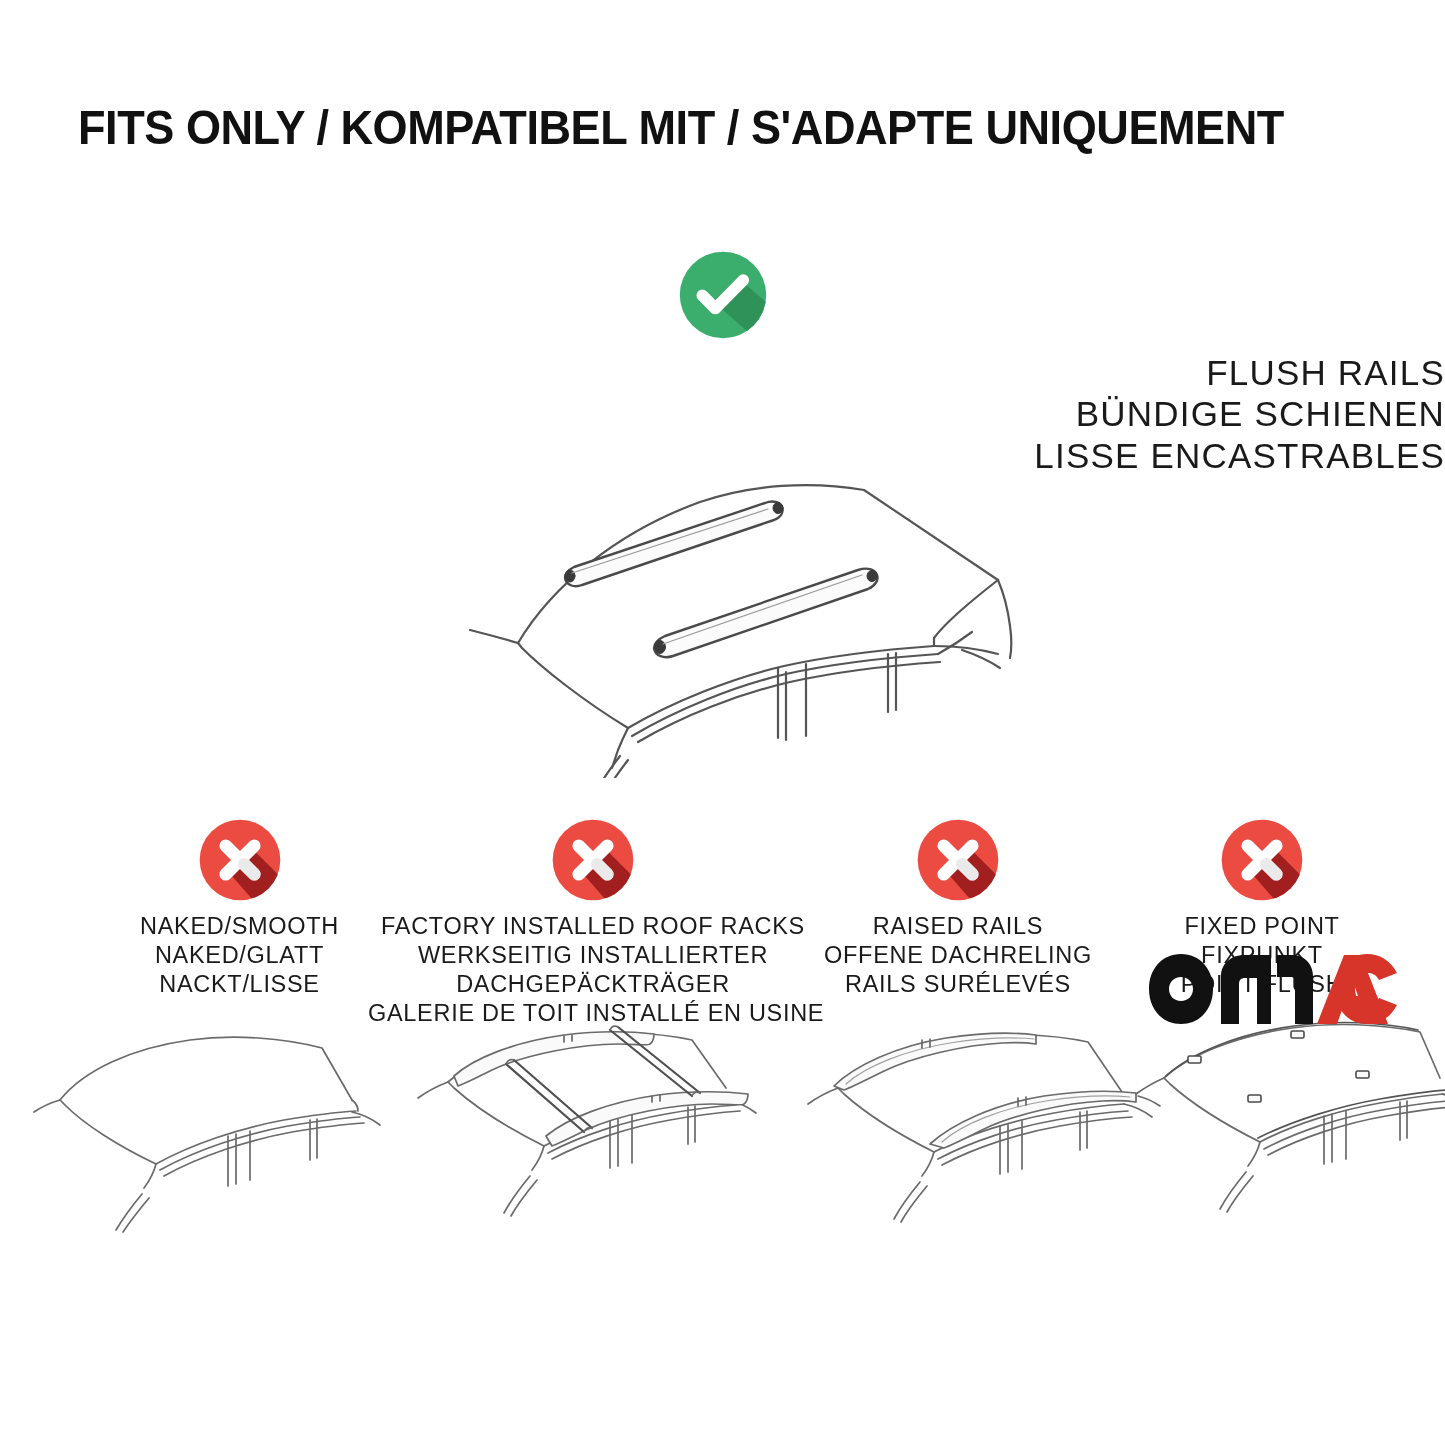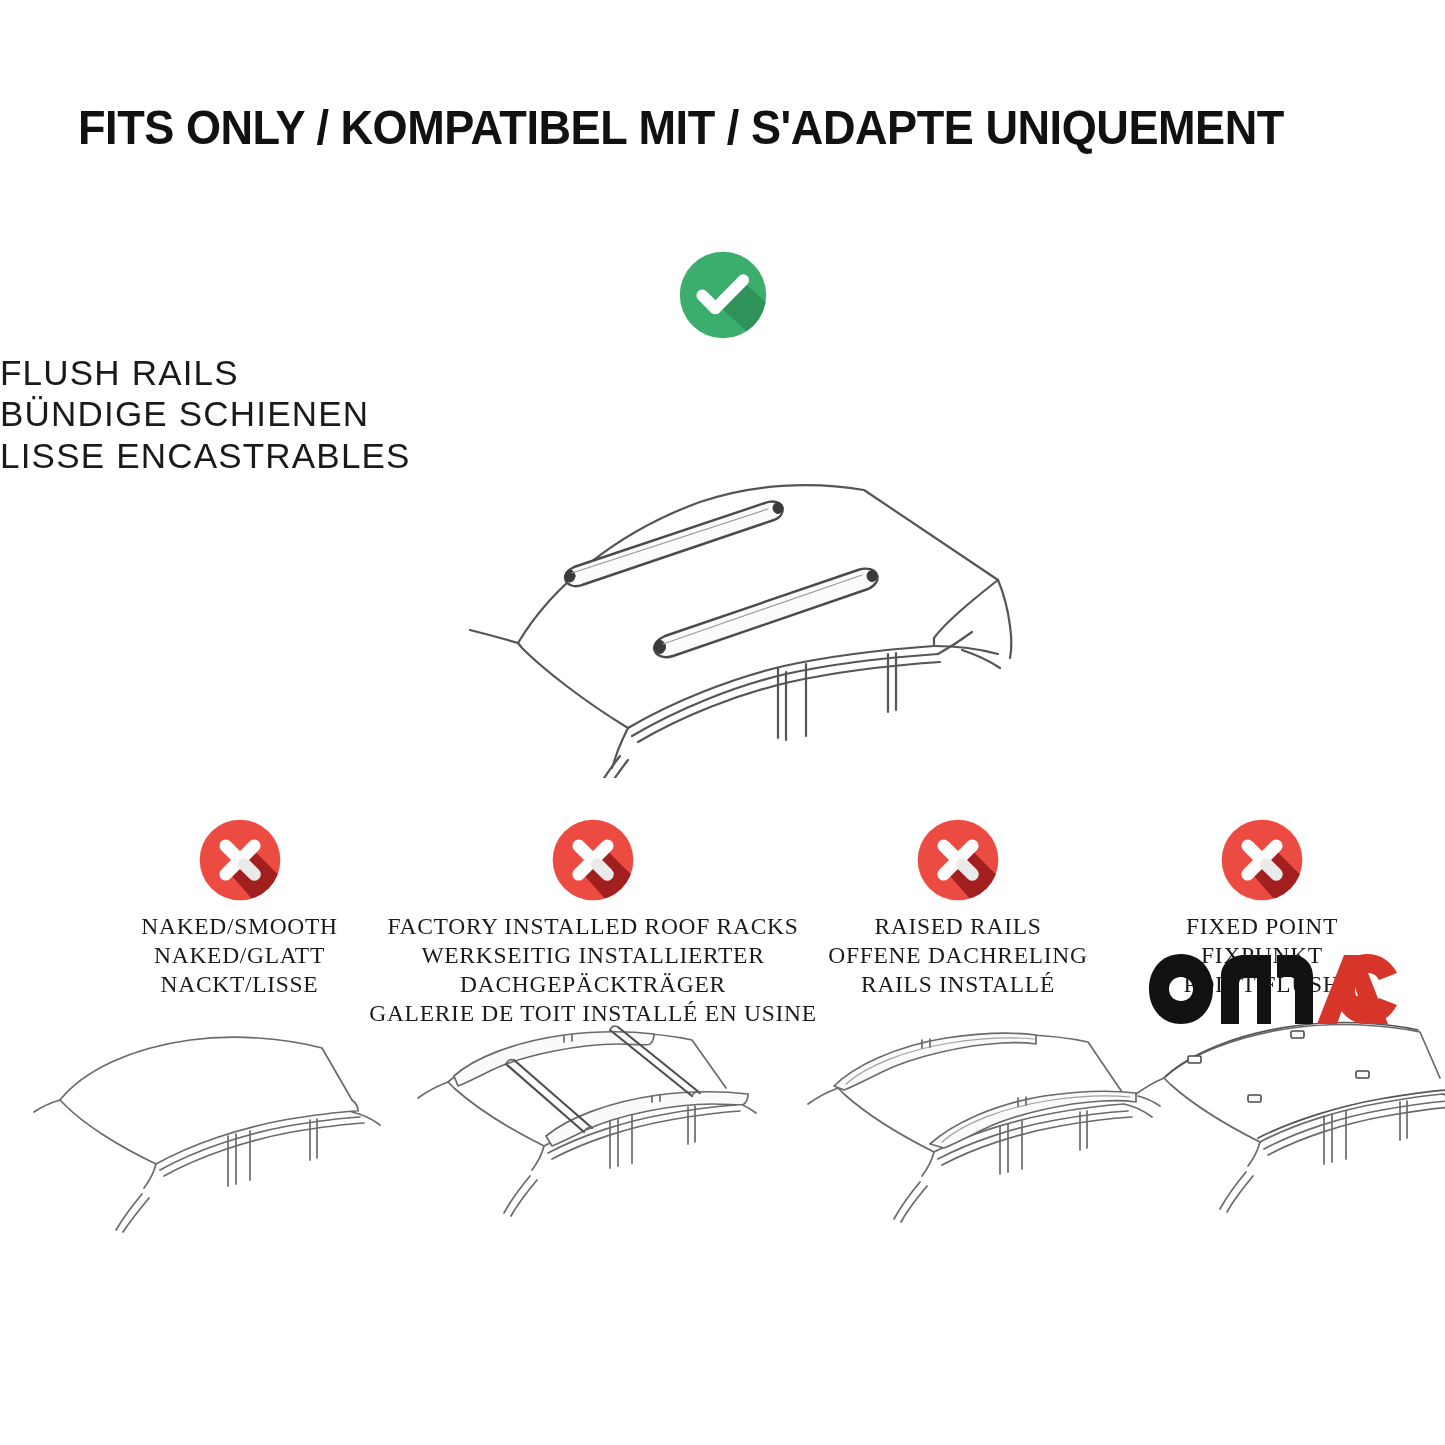--- a/index.html
+++ b/index.html
@@ -26,21 +26,21 @@
     white-space:nowrap;
     transform:scaleX(0.92);
     transform-origin:left center;
   }
 
   
   .good-block{
     position:absolute;
     left:0; top:250px;
     width:1445px;
-    text-align:left;
+    text-align:right;
   }
   .icon-ok{
     width:90px;height:90px;
     margin:0 auto;
     display:block;
   }
   .good-labels{
     margin-top:12px;
     font-size:35px;
     line-height:1.18;
@@ -78,21 +78,21 @@
     margin:0 auto;
     display:block;
   }
   .col .labels{
     margin-top:10px;
     font-size:23.5px;
     line-height:1.23;
     letter-spacing:0.7px;
     color:#1a1a1a;
   }
-  .col .labels div{white-space:nowrap;font-family:Liberation Serif, serif;}
+  .col .labels div{white-space:nowrap;}
 
   
   .art-row{position:absolute;left:0;top:1008px;width:1445px;height:225px;}
   .art{position:absolute;top:0;}
   .art-0{left:22px;  width:360px;height:225px;}
   .art-1{left:396px; width:372px;height:225px;}
   .art-2{left:790px; width:372px;height:225px;}
   .art-3{left:1128px;width:330px;height:225px;}
 
   
@@ -228,21 +228,21 @@
         <circle cx="50" cy="50" r="48" fill="#EC4B42"></circle>
         <g clip-path="url(#noclip2)">
           <path d="M50 50 L64 36 L112 84 L112 112 L78 112 L36 64 Z" fill="#A11F1F"></path>
         </g>
         <path d="M33 33 L67 67 M67 33 L33 67" fill="none" stroke="#ffffff" stroke-width="15" stroke-linecap="round"></path>
         <path d="M55 55 L67 67" fill="none" stroke="#e3e3e3" stroke-width="15" stroke-linecap="round" opacity="0.75"></path>
       </svg>
       <div class="labels">
         <div>RAISED RAILS</div>
         <div>OFFENE DACHRELING</div>
-        <div>RAILS INSTALLÉ</div>
+        <div>RAILS SURÉLEVÉS</div>
       </div>
     </div>
 
     <div class="col col-3">
       <svg class="icon-no" viewBox="0 0 100 100">
         <defs>
             <clipPath id="noclip3">
               <circle cx="50" cy="50" r="48"></circle>
             </clipPath>
           </defs>

